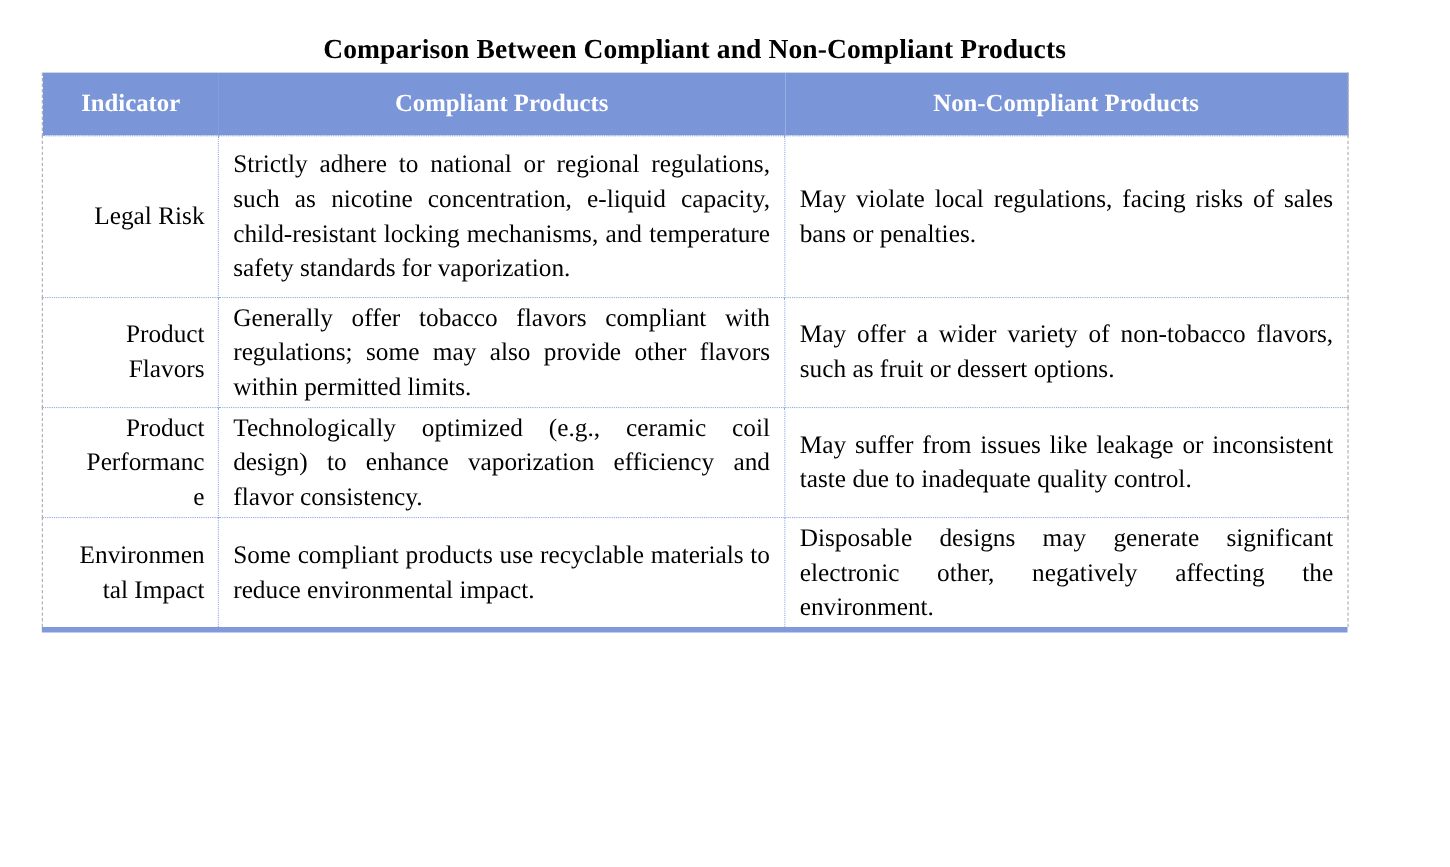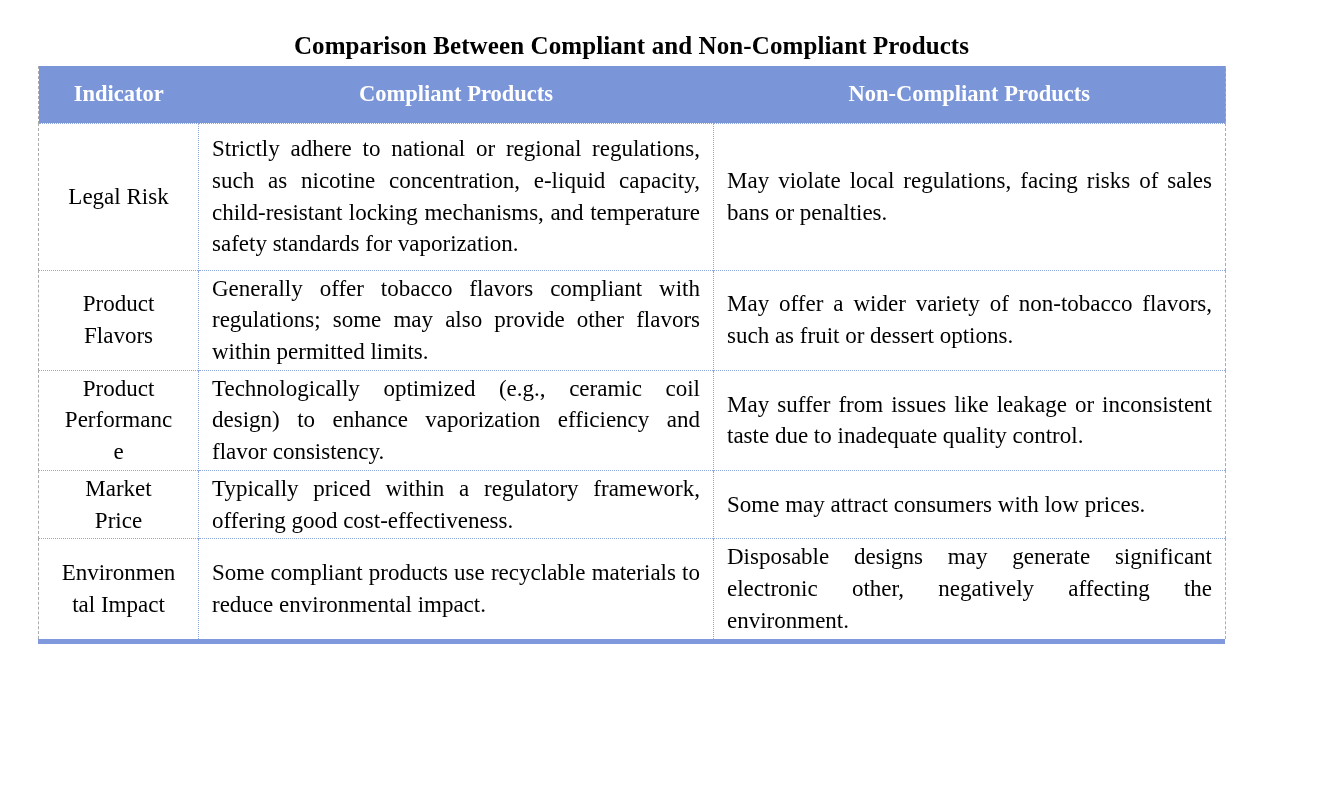--- a/index.html
+++ b/index.html
@@ -46,21 +46,21 @@
   }
   td{
     vertical-align:middle;
     font-size:23px;
     line-height:1.38;
     border-top:1px dotted var(--inner-border);
   }
   td.ind{
     padding:2px 12px;
     white-space:pre-line;
-    text-align:center;
+    text-align:right;
     border-right:1px dotted var(--inner-border);
   }
   td.body{
     padding:2px 13px;
     text-align:justify;
   }
   td.comp{border-right:1px dotted var(--inner-border);}
   tr.r1{height:147px;}
   tr.r2{height:85px;}
   tr.r3{height:88px;}
@@ -113,26 +113,20 @@
         <td class="body comp">Generally offer tobacco flavors compliant with regulations; some may also provide other flavors within permitted limits.</td>
         <td class="body non">May offer a wider variety of non-tobacco flavors, such as fruit or dessert options.</td>
       </tr>
       <tr class="r4">
         <td class="ind">Product
 Performanc
 e</td>
         <td class="body comp">Technologically optimized (e.g., ceramic coil design) to enhance vaporization efficiency and flavor consistency.</td>
         <td class="body non">May suffer from issues like leakage or inconsistent taste due to inadequate quality control.</td>
       </tr>
-      <tr class="r5">
-        <td class="ind">Market
-Price</td>
-        <td class="body comp">Typically priced within a regulatory framework, offering good cost-effectiveness.</td>
-        <td class="body non">Some may attract consumers with low prices.</td>
-      </tr>
       <tr class="r6">
         <td class="ind">Environmen
 tal Impact</td>
         <td class="body comp">Some compliant products use recyclable materials to reduce environmental impact.</td>
         <td class="body non">Disposable designs may generate significant electronic other, negatively affecting the environment.</td>
       </tr>
     </tbody>
   </table>
 
   <div class="bottom-bar"></div>

